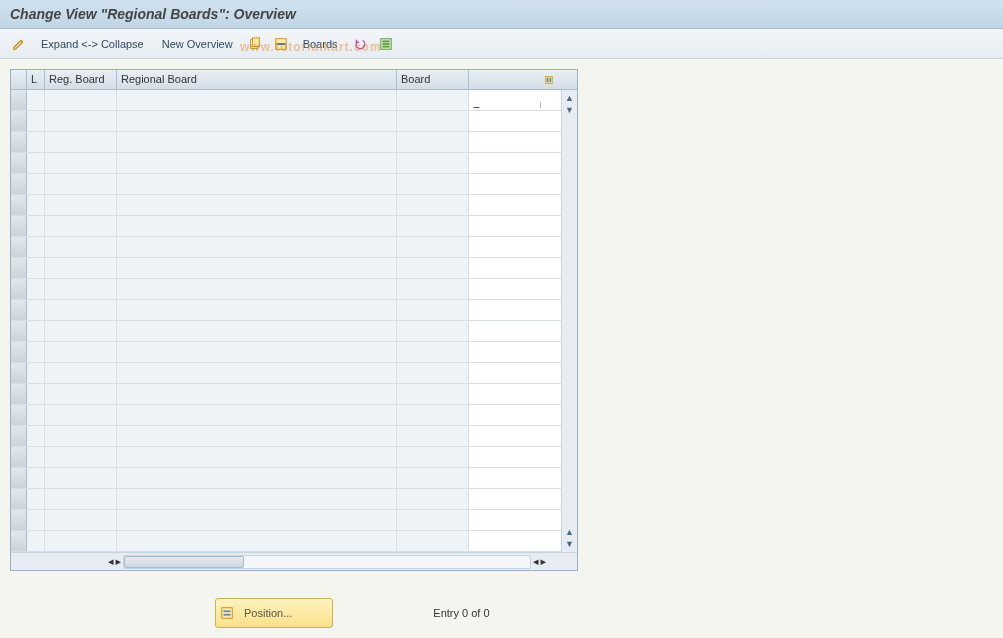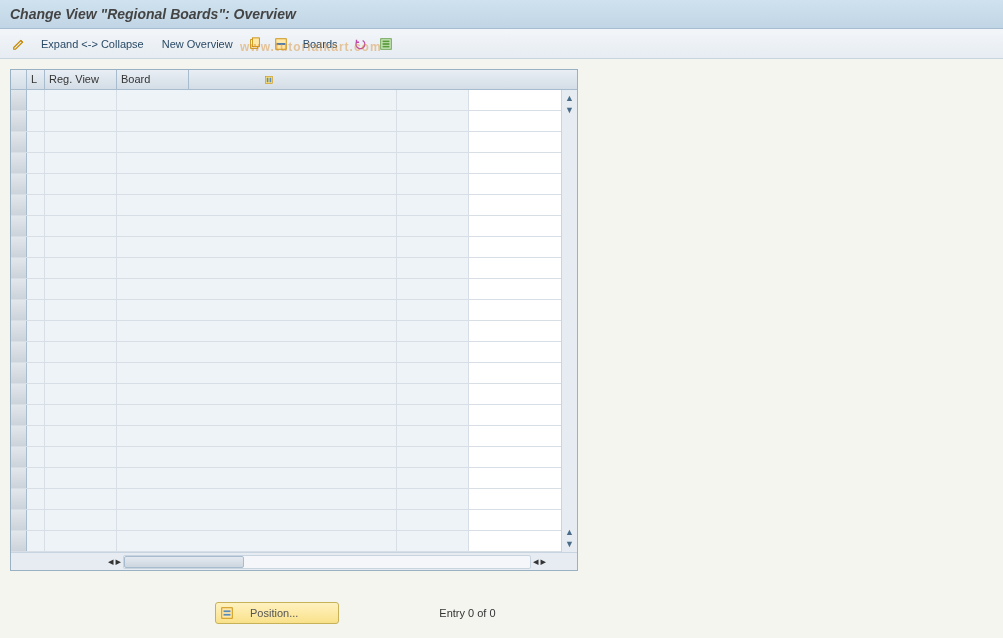--- a/index.html
+++ b/index.html
@@ -135,28 +135,28 @@
     left: 0; right: 0;
     top: 596px;
     height: 34px;
     display:flex;
     align-items:center;
     padding-left: 215px;
     gap: 100px;
   }
   .position-btn {
     display:flex; align-items:center;
-    height: 22px;
+    height: 30px;
     background: linear-gradient(to bottom,#fff2c0,#f9e18a);
     border: 1px solid #c7b25a;
     border-radius:3px;
     padding: 0 40px 0 4px;
     color:#555;
     cursor:pointer;
-    gap:16px;
+    gap:10px;
   }
   .position-btn .icon-svg { width:14px; height:14px; }
   .entry-text { color:#333; }
   .watermark {
     position:absolute;
     top: 40px; left:240px;
     font-size:12px;
     color: rgba(220,140,40,0.45);
     letter-spacing:1px;
     pointer-events:none;
@@ -206,21 +206,22 @@
         <rect x="4" y="10" width="8" height="2" fill="#5a9a3a"></rect>
       </svg>
   </span>
 </div>
 
 <div class="content-area">
   <div class="table-container">
     <div class="table-header-row">
       <div class="th col-sel"></div>
       <div class="th col-l">L</div>
-      <div class="th col-rb">Reg. View</div>
+      <div class="th col-rb">Reg. Board</div>
+      <div class="th col-desc">Regional Board</div>
       <div class="th col-from">Board</div>
       <div class="th col-to">To</div>
       <div class="th col-cfg">
         <svg class="icon-svg" viewBox="0 0 14 14">
             <rect x="1" y="1" width="12" height="12" fill="#ffe37a" stroke="#c78a00"></rect>
             <rect x="3" y="3" width="3" height="8" fill="#5b8bb8"></rect>
             <rect x="8" y="3" width="3" height="8" fill="#5b8bb8"></rect>
           </svg>
       </div>
     </div>

